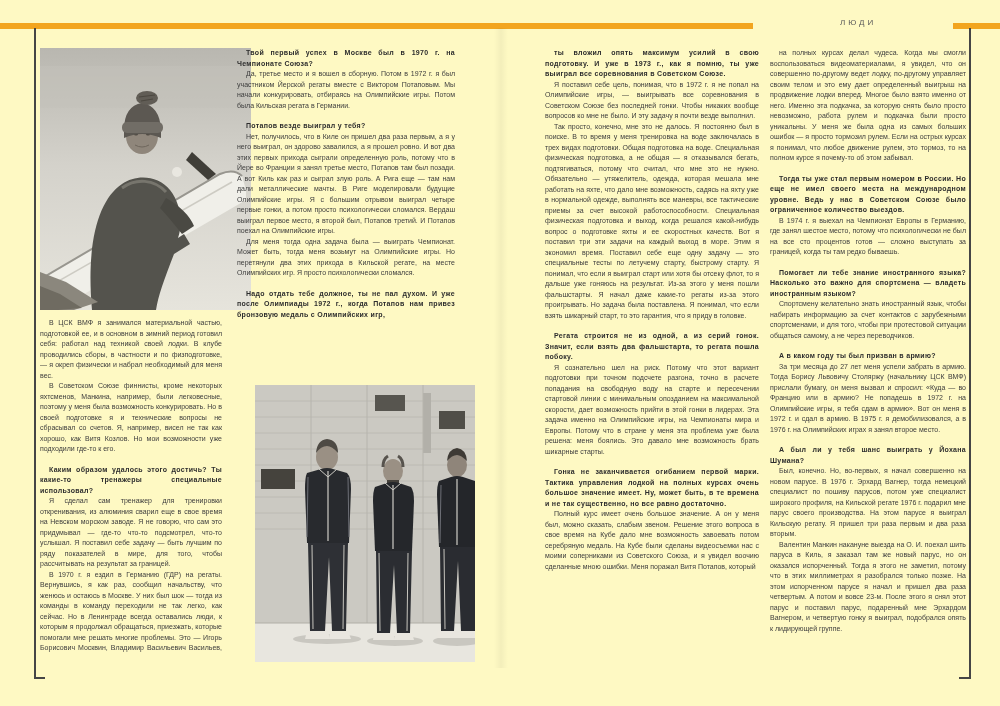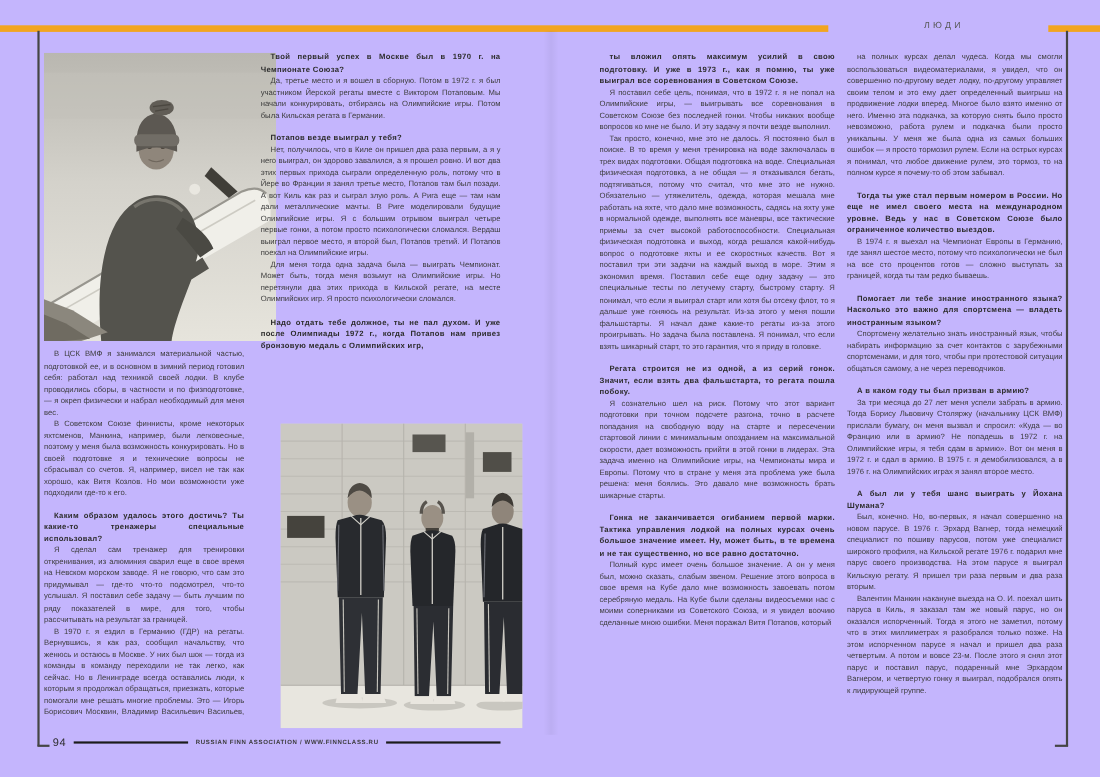--- a/index.html
+++ b/index.html
@@ -1,21 +1,21 @@
 <!DOCTYPE html>
 <html lang="ru"><head>
 <meta charset="utf-8">
 <style>
   * { margin:0; padding:0; box-sizing:border-box; }
   html,body { background:#ffffff; }
   body {
     width:1000px; height:706px; position:relative; overflow:hidden;
     font-family:"Liberation Sans", sans-serif; color:#3a3a3a;
   }
-  .spread { position:absolute; inset:0; background:#c4b5fd; }
+  .spread { position:absolute; inset:0; background:#fef9c3; }
 
   
   .accent { position:absolute; top:23px; height:6px; background:#F2A51F; }
   .accent.main  { left:0; width:753px; }
   .accent.small { left:953px; width:47px; }
   .section-label {
     position:absolute; left:840px; top:18px; font-size:8px; letter-spacing:3px;
     color:#5a5a5a; white-space:nowrap;
   }
 
@@ -216,20 +216,14 @@
     <p class="para a">В 1974 г. я выехал на Чемпионат Европы в Германию, где занял шестое место, потому что психологически не был на все сто процентов готов — сложно выступать за границей, когда ты там редко бываешь.</p>
     <p class="para q">Помогает ли тебе знание иностранного языка? Насколько это важно для спортсмена — владеть иностранным языком?</p>
     <p class="para a">Спортсмену желательно знать иностранный язык, чтобы набирать информацию за счет контактов с зарубежными спортсменами, и для того, чтобы при протестовой ситуации общаться самому, а не через переводчиков.</p>
     <p class="para q">А в каком году ты был призван в армию?</p>
     <p class="para a">За три месяца до 27 лет меня успели забрать в армию. Тогда Борису Львовичу Столяржу (начальнику ЦСК ВМФ) прислали бумагу, он меня вызвал и спросил: «Куда — во Францию или в армию? Не попадешь в 1972 г. на Олимпийские игры, я тебя сдам в армию». Вот он меня в 1972 г. и сдал в армию. В 1975 г. я демобилизовался, а в 1976 г. на Олимпийских играх я занял второе место.</p>
     <p class="para q">А был ли у тебя шанс выиграть у Йохана Шумана?</p>
     <p class="para a">Был, конечно. Но, во-первых, я начал совершенно на новом парусе. В 1976 г. Эрхард Вагнер, тогда немецкий специалист по пошиву парусов, потом уже специалист широкого профиля, на Кильской регате 1976 г. подарил мне парус своего производства. На этом парусе я выиграл Кильскую регату. Я пришел три раза первым и два раза вторым.</p>
     <p class="para a">Валентин Манкин накануне выезда на О. И. поехал шить паруса в Киль, я заказал там же новый парус, но он оказался испорченный. Тогда я этого не заметил, потому что в этих миллиметрах я разобрался только позже. На этом испорченном парусе я начал и пришел два раза четвертым. А потом и вовсе 23-м. После этого я снял этот парус и поставил парус, подаренный мне Эрхардом Вагнером, и четвертую гонку я выиграл, подобрался опять к лидирующей группе.</p>
   </div>
 
-  <div class="footer left">
-    <span class="pageno">94</span>
-    <span class="rule"></span>
-    <span class="credit">RUSSIAN FINN ASSOCIATION  /  WWW.FINNCLASS.RU</span>
-    <span class="rule"></span>
-  </div>
 
 </div>
 
 </body></html>

